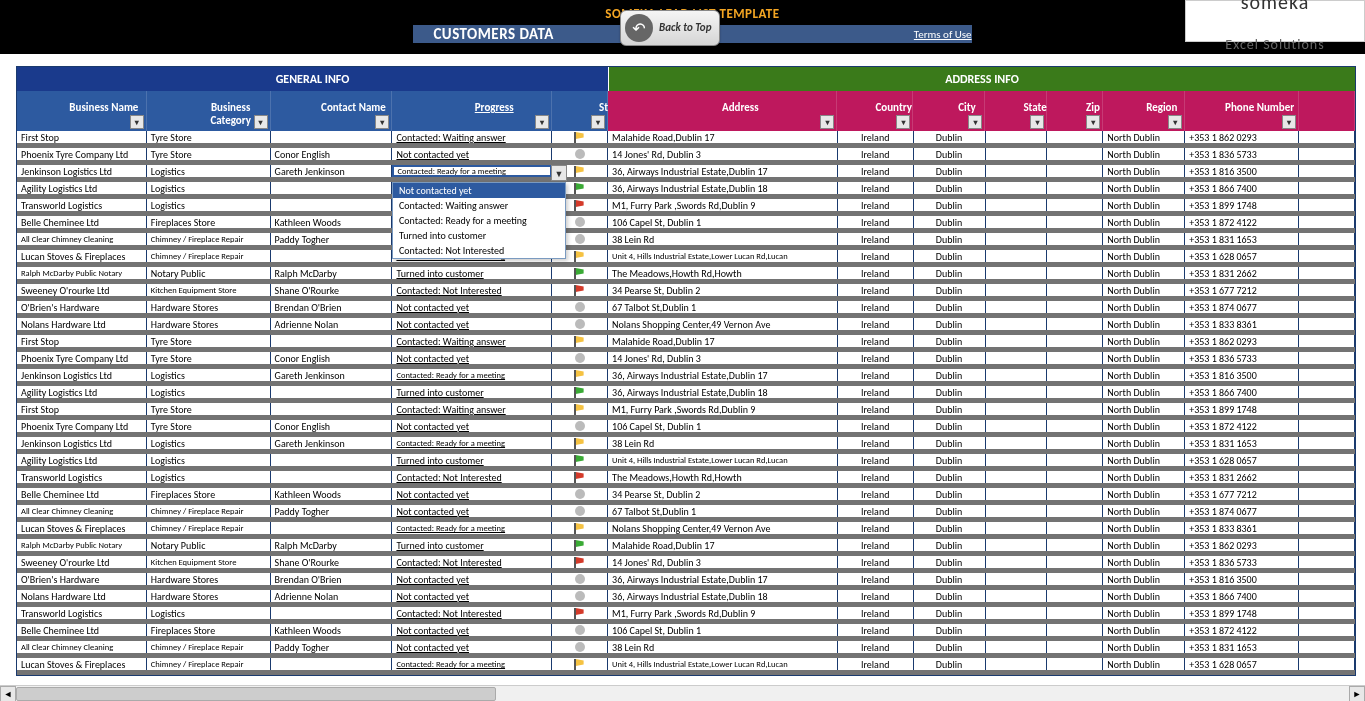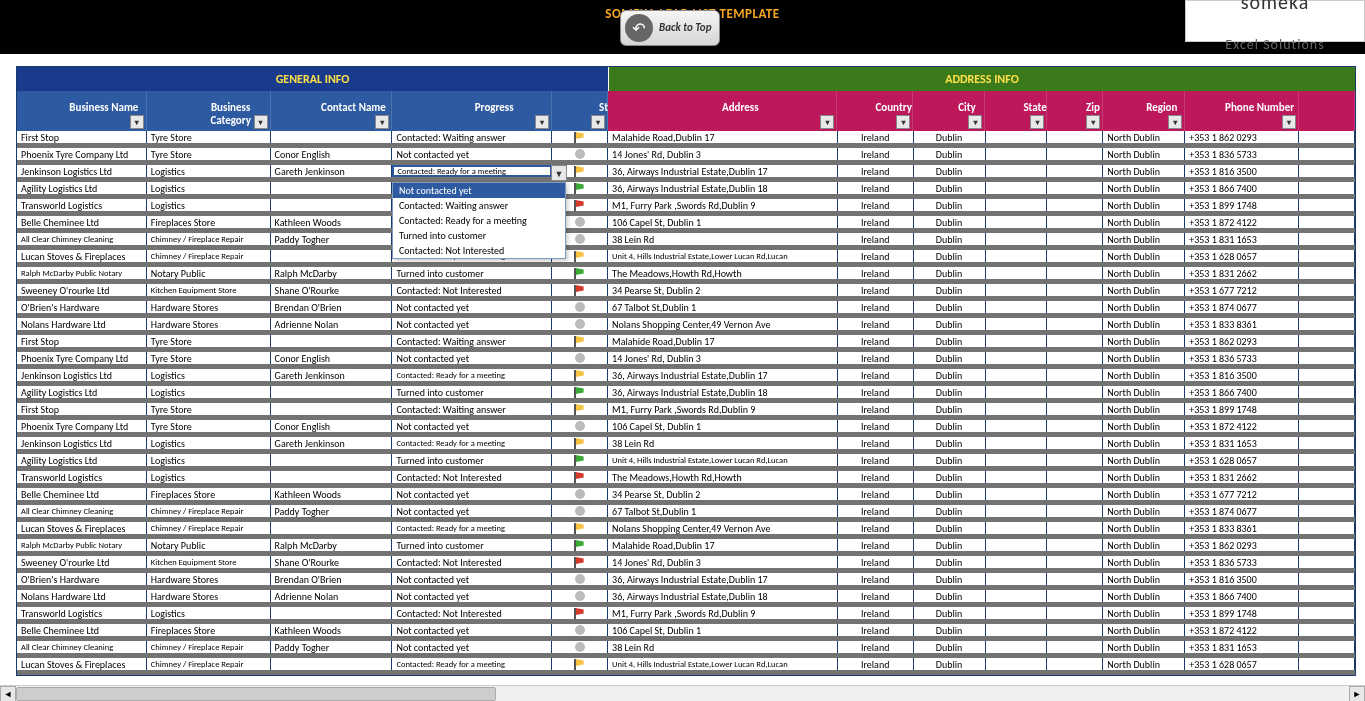--- a/index.html
+++ b/index.html
@@ -11,36 +11,36 @@
 .subtitle { color: #fff; font-weight: bold; font-size: 15px; letter-spacing: 0.5px; }
 .terms { color: #fff; text-decoration: underline; font-size: 11px; margin-left: 360px; cursor: pointer; }
 .back-top-btn { position: absolute; left: 620px; top: 10px; width: 100px; height: 36px; background: linear-gradient(#f5f5f5,#d5d5d5); border: 1px solid #888; border-radius: 6px; display: flex; align-items: center; cursor: pointer; box-shadow: 0 1px 2px rgba(0,0,0,0.3); }
 .back-top-btn .arrow { width: 28px; height: 28px; margin-left: 4px; background: #666; border-radius: 50%; display: flex; align-items: center; justify-content: center; color: #fff; font-size: 16px; }
 .back-top-btn .lbl { font-style: italic; font-weight: bold; font-size: 11px; color: #333; margin-left: 6px; line-height: 1.1; }
 .logo { position: absolute; right: 0; top: 0; width: 180px; height: 42px; background: #fff; display: flex; flex-direction: column; align-items: center; justify-content: center; border: 1px solid #ccc; gap: 22px; }
 .logo .big { font-size: 20px; font-weight: 300; letter-spacing: 1px; color: #333; }
 .logo .sml { font-size: 14px; color: #666; letter-spacing: 1px; }
 .table-wrap { margin: 12px 16px 0 16px; border: 1px solid #1a3a6e; overflow: hidden; width: 1340px; }
 .section-row { display: flex; }
-.section-cell { color: #fde047; font-weight: bold; font-size: 12px; text-align: center; padding: 5px 0; }
+.section-cell { color: #ffffff; font-weight: bold; font-size: 12px; text-align: center; padding: 5px 0; }
 .section-general { background: #1a3a8c; width: 592px; border-right: 1px solid #fff; }
 .section-address { background: #3a7a1a; flex: 1; }
 .header-row { display: flex; }
 .header-cell { color: #fff; font-weight: bold; font-size: 11px; text-align: center; padding: 10px 2px 4px 2px; position: relative; border-right: 1px solid rgba(255,255,255,0.15); }
 .hc-blue { background: #2d5aa0; padding-left: 47px; }
 .hc-green { background: #be185d; padding-left: 38px; }
 .filter-icon { position: absolute; right: 2px; bottom: 2px; width: 14px; height: 14px; background: #e8e8e8; border: 1px solid #888; font-size: 8px; display: flex; align-items: center; justify-content: center; color: #333; cursor: pointer; }
 .data-row { display: flex; height: 17px; border-bottom: 5px solid #737373; }
 .data-cell { border-right: 1px solid #1a3a6e; padding: 1px 4px; font-size: 10px; overflow: hidden; white-space: nowrap; text-overflow: ellipsis; background: #fff; display: flex; align-items: center; }
 .data-cell.small { font-size: 8.5px; }
 .data-cell.center { justify-content: center; }
 .col-bname { width: 130px; }
 .col-bcat { width: 124px; }
 .col-cname { width: 122px; }
-.col-progress { width: 160px; }
+.col-progress { width: 160px; text-decoration: underline; }
 .col-status { width: 56px; }
 .col-address { width: 230px; }
 .col-country { width: 76px; }
 .col-city { width: 72px; }
 .col-state { width: 62px; }
 .col-zip { width: 56px; }
 .col-region { width: 82px; }
 .col-phone { width: 114px; }
 .col-extra { width: 56px; }
 .flag { width: 12px; height: 10px; position: relative; }
@@ -61,20 +61,24 @@
 .app { position: relative; height: 701px; width: 1365px; }
 .cell-selected { border: 2px solid #2d5aa0 !important; padding: 0 3px !important; }
 </style>
 </head>
 <body>
 <div class="app">
 
 <div class="topbar">
   <div class="topbar-left">
     <div class="template-title">SOMEKA LEAD LIST TEMPLATE</div>
+    <div class="subtitle-bar">
+      <span class="subtitle">CUSTOMERS DATA</span>
+      <span class="terms">Terms of Use</span>
+    </div>
   </div>
   <div class="back-top-btn">
     <div class="arrow">↶</div>
     <div class="lbl">Back to Top</div>
   </div>
   <div class="logo">
     <div class="big">someka</div>
     <div class="sml">Excel Solutions</div>
   </div>
 </div>

